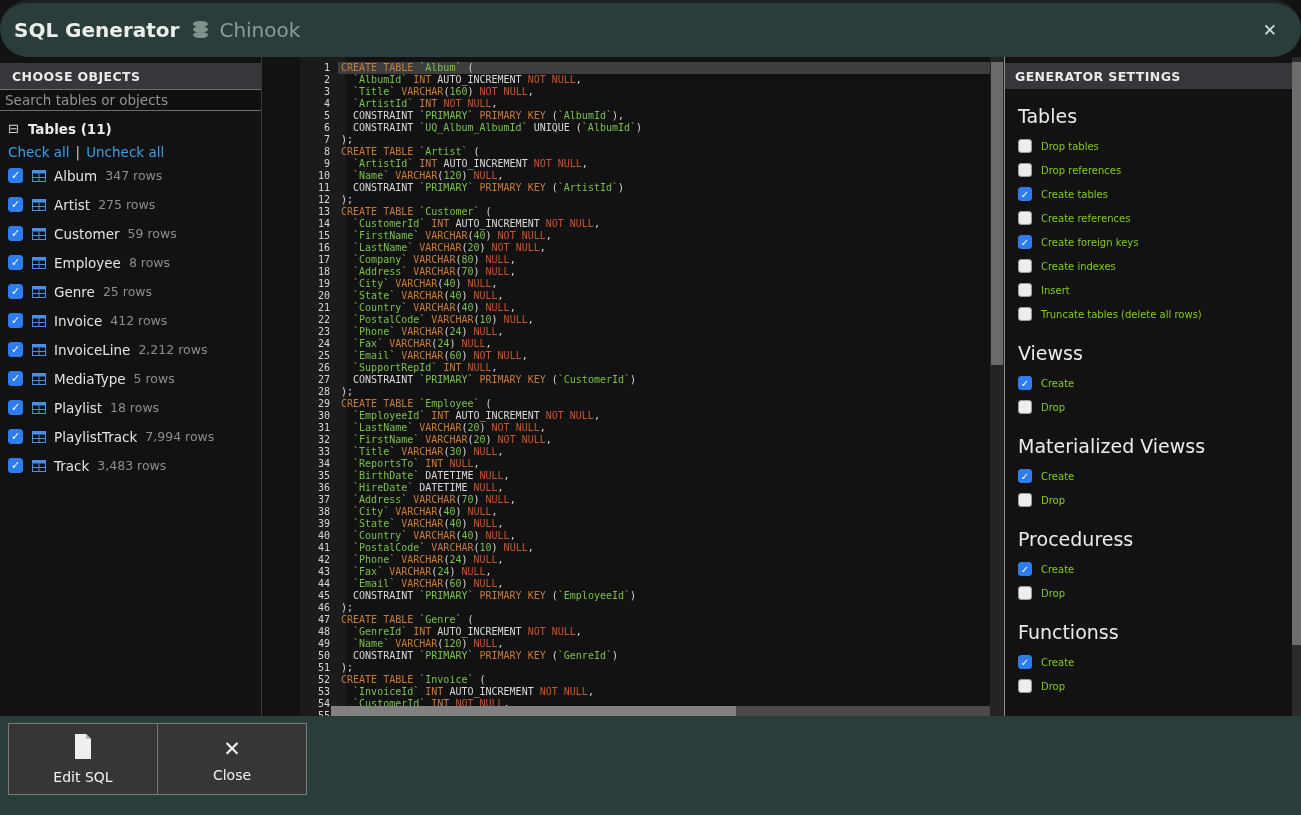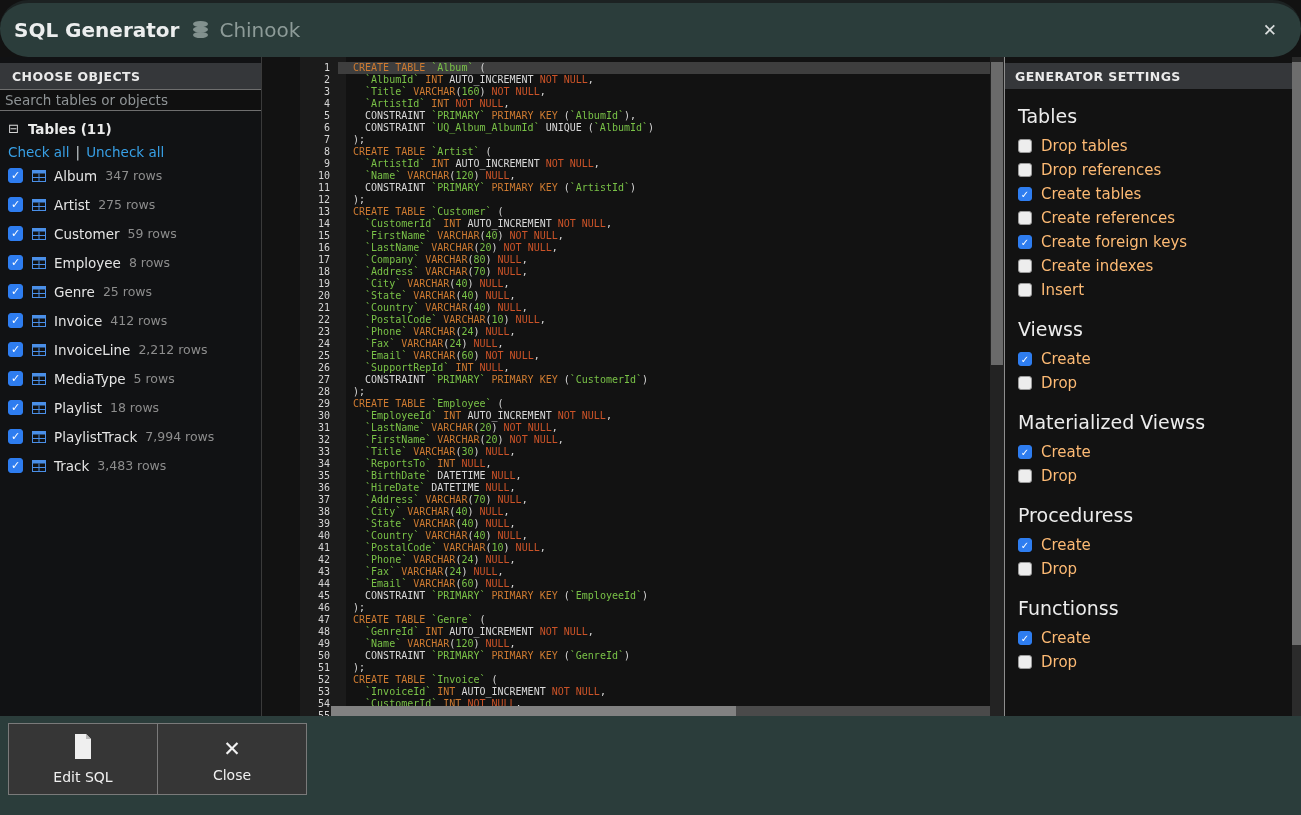--- a/index.html
+++ b/index.html
@@ -48,39 +48,39 @@
   .trows{color:#8d8d8d;font-size:12.5px;margin-left:8px;}
 
   
   .editor{position:absolute;left:300px;top:57px;width:690px;height:659px;
           background:#121212;overflow:hidden;}
   .gutter-col{position:absolute;left:0;top:0;width:46px;height:659px;background:#1b1b1b;}
   .code-lines{position:absolute;left:0;top:5px;width:690px;}
   .cl{display:flex;height:12px;font-family:"DejaVu Sans Mono",monospace;
       font-size:10px;line-height:12px;white-space:pre;}
   .ln{width:38px;padding-right:8px;text-align:right;color:#d6d6d6;flex:none;}
-  .ct{flex:1;padding-left:15px;color:#d9d9d9;}
+  .ct{flex:1;padding-left:3px;color:#d9d9d9;}
   .cl.cur .ct{background:#3e3e3e;}
   .tk-kw{color:var(--kw,#cd7a31);}
   .tk-null{color:var(--nul,#cb5328);}
   .tk-id,.tk-num{color:var(--idg,#79c247);}
 
   .vscroll{position:absolute;left:990px;top:57px;width:14px;height:659px;background:#232323;}
   .vthumb{position:absolute;left:1px;top:5px;width:12px;height:303px;background:#6a6a6a;}
   .hscroll{position:absolute;left:331px;top:706px;width:659px;height:10px;background:#4a4a4a;z-index:5;}
   .hthumb{position:absolute;left:0;top:0;width:405px;height:10px;background:#818181;}
 
   
   .right-panel{position:absolute;left:1004px;top:57px;width:297px;height:659px;
                background:#121212;border-left:1px solid #8e8e8e;}
   .right-panel .panel-header{margin-right:2px;padding-left:10px;}
   .settings{padding:0 10px 0 13px;}
   .sec-title{font-size:19px;line-height:22px;color:#ececec;margin:16px 0 7px;}
   .opt-row{display:flex;align-items:center;height:24px;}
-  .olabel{color:#fdba74;font-size:15px;margin-left:9px;}
+  .olabel{color:#84cc16;font-size:10px;margin-left:9px;}
   .rp-scroll{position:absolute;right:0;top:0;width:9px;height:659px;background:#2b2b2b;}
   .rp-thumb{position:absolute;left:0;top:5px;width:9px;height:583px;background:#6d6d6d;}
 
   
   .footerbar{position:absolute;left:0;top:716px;width:1301px;height:99px;background:var(--teal,#2b3d3b);}
   .btn-row{position:absolute;left:8px;top:7px;display:flex;}
   .big-btn{width:150px;height:72px;background:#363636;border:1px solid #7a7a7a;
            display:flex;flex-direction:column;align-items:center;justify-content:center;}
   .big-btn + .big-btn{margin-left:-1px;}
   .btn-label{color:#f0f0f0;font-size:14px;margin-top:5px;}
@@ -335,20 +335,24 @@
           <span class="olabel">Create foreign keys</span>
         </div>
         <div class="opt-row">
           <span class="cb sm"></span>
           <span class="olabel">Create indexes</span>
         </div>
         <div class="opt-row">
           <span class="cb sm"></span>
           <span class="olabel">Insert</span>
         </div>
+        <div class="opt-row">
+          <span class="cb sm"></span>
+          <span class="olabel">Truncate tables (delete all rows)</span>
+        </div>
         <div class="sec-title">Viewss</div>
         <div class="opt-row">
           <span class="cb sm on">✓</span>
           <span class="olabel">Create</span>
         </div>
         <div class="opt-row">
           <span class="cb sm"></span>
           <span class="olabel">Drop</span>
         </div>
         <div class="sec-title">Materialized Viewss</div>

